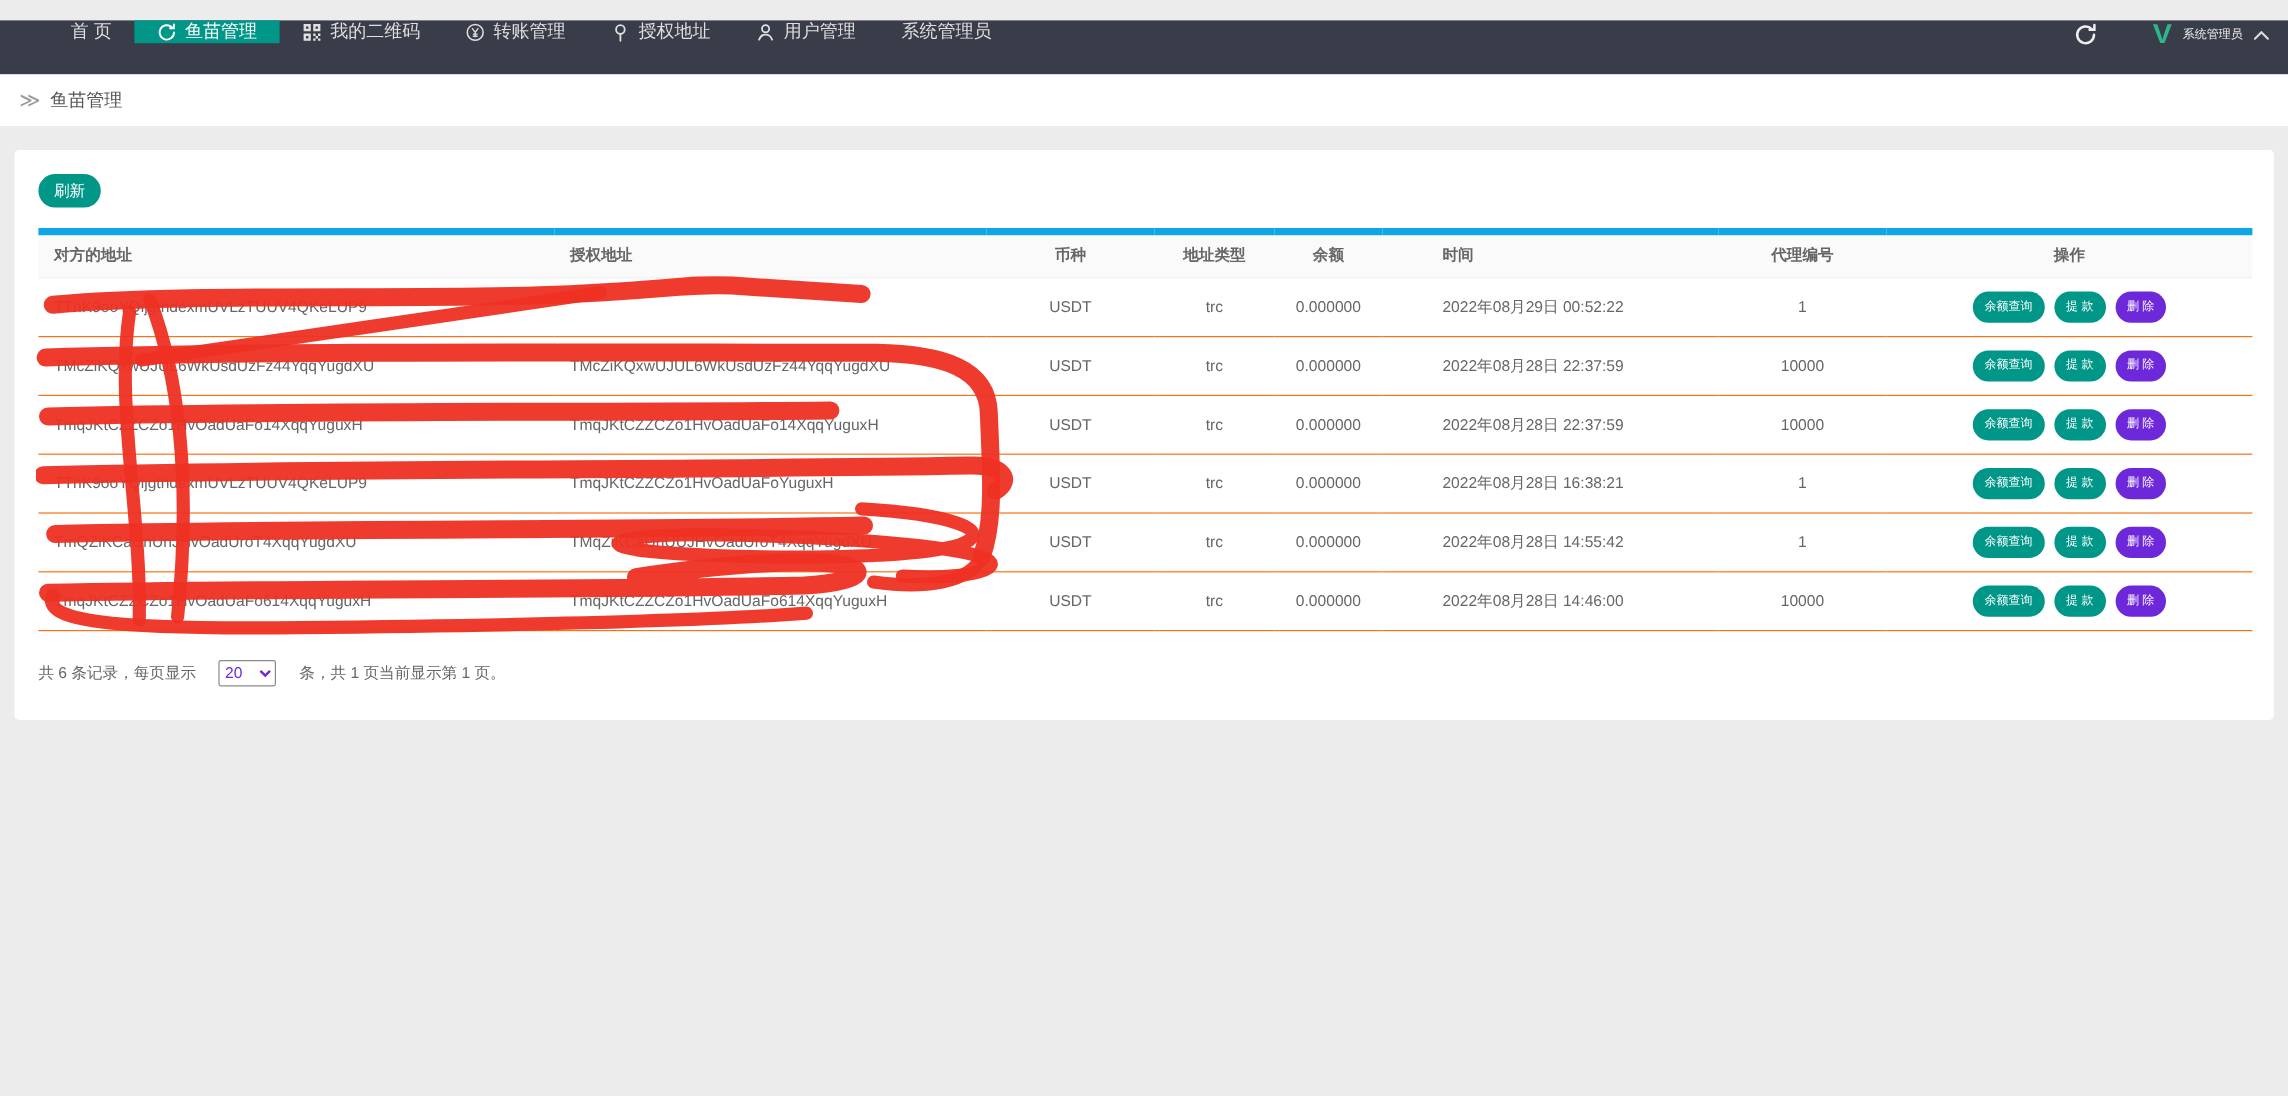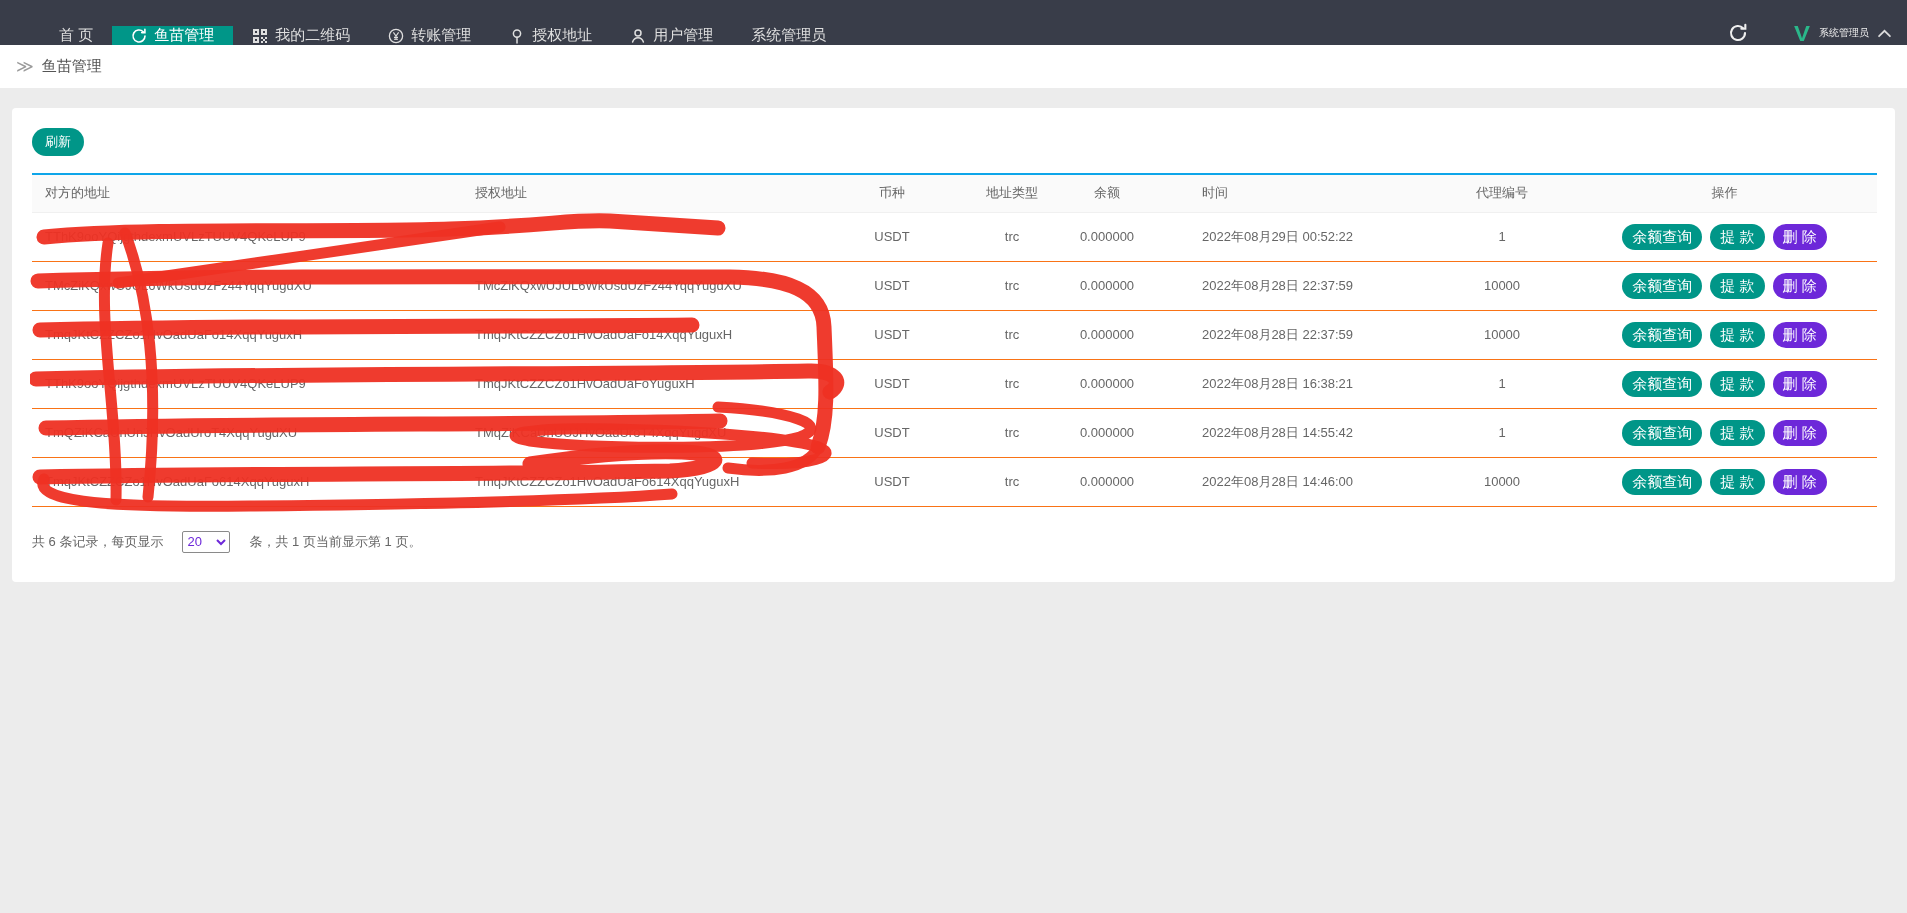--- a/index.html
+++ b/index.html
@@ -1,20 +1,20 @@
 <!DOCTYPE html>
 <html><head>
 <meta charset="utf-8">
 <style>
   * { box-sizing: border-box; margin: 0; padding: 0; }
   html,body { width:1907px; height:913px; overflow:hidden;
     font-family:"Liberation Sans", sans-serif; background:#ececec; }
 
   
-  .navbar { height:45px; background:#393D49; display:flex; align-items:flex-end; padding-left:40px; }
+  .navbar { height:45px; background:#393D49; display:flex; align-items:flex-start; padding-left:40px;margin-top:17px; }
   .nav-items { display:flex; list-style:none; }
   .nav-item { display:flex; align-items:center; gap:7px; padding:0 19px; color:#dfdfdf;
     font-size:15px; cursor:pointer; white-space:nowrap; }
   .nav-item.active { background:#009688; color:#fff; }
   .nav-item svg { width:16px; height:16px; display:block; }
   .nav-right { margin-left:auto; display:flex; align-items:center; padding-right:16px; }
   .refresh-btn { width:20px; height:20px; color:#efefef; cursor:pointer; margin-right:46px; }
   .refresh-btn svg { width:20px; height:20px; display:block; }
   .v-logo { color:#2AB88A; font-size:24px; font-weight:bold; margin-right:9px;
     line-height:1; transform:scaleY(0.95); }
@@ -33,28 +33,28 @@
     min-height:474px; }
   .btn { display:inline-block; border:none; color:#fff; border-radius:14px; cursor:pointer;
     font-family:"Liberation Sans", sans-serif; }
   .btn-teal { background:#009688; }
   .btn-orange { background:#6d28d9; }
   .refresh-action { height:28px; padding:0 13px; font-size:13px; }
 
   
   table { width:1845px; border-collapse:collapse; table-layout:fixed; margin-top:17px;
     font-size:13px; color:#666; }
-  thead th { height:38px; background:#fafafa; border-top:2px solid #0ea5e9;
-    border-bottom:1px solid #f0f0f0; font-weight:normal; color:#666; }
+  thead th { height:38px; background:#fafafa; border-top:6px solid #0ea5e9;
+    border-bottom:1px solid #f0f0f0; font-weight:bold; color:#666; }
   tbody td { height:49px; border-bottom:1px solid #f97316; white-space:nowrap; overflow:hidden; }
   th, td { text-align:center; }
   .col-0, .col-1 { text-align:left; padding-left:13px; }
   .col-5 { text-align:left; padding-left:50px; }
   .addr { color:#666; }
-  .row-btn { height:26px; line-height:26px; padding:0 10px; font-size:15px; margin:0 4px; }
+  .row-btn { height:26px; line-height:26px; padding:0 10px; font-size:10px; margin:0 4px; }
 
   
   .pagination { margin-top:24px; font-size:13px; color:#666; display:flex; align-items:center; gap:19px; }
   .page-size { width:48px; height:22px; font-size:13px; border:1px solid #8a8a8a; border-radius:2px;
     background:#fff; color:#6d28d9; }
 
   
   .scribble-layer { position:absolute; left:18px; top:103px; width:830px; height:310px;
     pointer-events:none; z-index:5; }
   .scribble-path { fill:none; stroke-width:15; stroke-linecap:round; stroke-linejoin:round; opacity:.95; }

